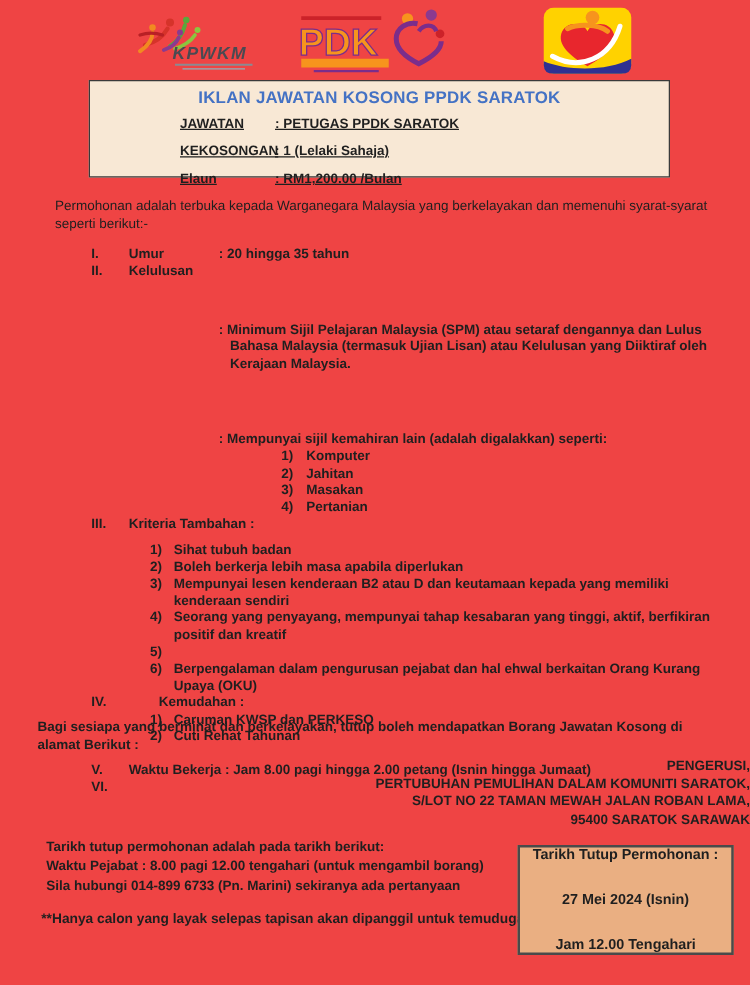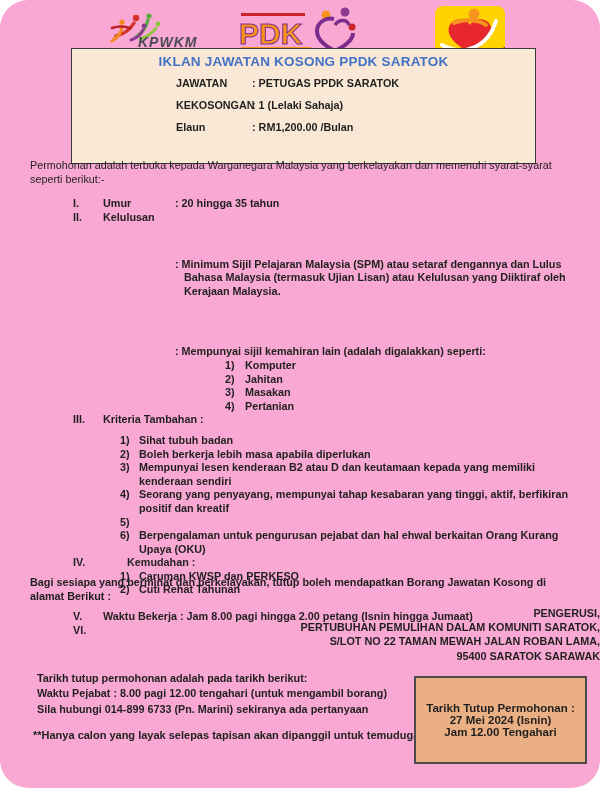--- a/index.html
+++ b/index.html
@@ -1,56 +1,56 @@
 <!DOCTYPE html>
 <html><head>
 <meta charset="utf-8">
 <style>
   html,body{margin:0;padding:0;background:#ffffff;}
   .page{
-    position:relative;width:600px;height:788px;background:#f9a8d4;overflow:hidden;
-    font-family:"Liberation Sans",sans-serif;color:#1f1f1f;border-radius:28px;
+    position:relative;width:600px;height:788px;background:#ef4444;overflow:hidden;
+    font-family:"Liberation Sans",sans-serif;color:#1f1f1f;
   }
   
   .logo{position:absolute;}
   #logo-kpwkm{left:100px;top:10px;}
   #logo-pdk{left:238px;top:4px;}
   #logo-heart{left:434px;top:6px;}
   
   .header-box{
-    position:absolute;left:71px;top:48px;width:465px;height:116px;
+    position:absolute;left:71px;top:64px;width:465px;height:78px;
     box-sizing:border-box;border:1.5px solid #3a3a3a;background:#f8e8d5;
   }
   .header-title{margin-top:5px;text-align:center;font-weight:bold;font-size:13.5px;letter-spacing:.2px;color:#4472c4;}
-  .header-rows{margin-top:8px;margin-left:104px;}
+  .header-rows{margin-top:8px;margin-left:72px;text-decoration:underline;}
   .hrow{display:flex;font-weight:bold;font-size:10.8px;margin-bottom:10px;}
   .hrow .hlbl{width:76px;flex:none;}
   
-  .intro{position:absolute;left:30px;top:159px;width:542px;font-size:10.8px;line-height:13.8px;}
+  .intro{position:absolute;left:44px;top:159px;width:542px;font-size:10.8px;line-height:13.8px;}
   .list{position:absolute;left:30px;top:197px;width:542px;font-size:10.8px;line-height:13.6px;font-weight:bold;}
   .lrow{display:flex;}
   .ln{width:30px;margin-left:43px;flex:none;}
   .ll{width:72px;flex:none;}
   .lv{flex:1;}
   .hang{padding-left:9px;text-indent:-9px;margin-top:47px;}
   .skillrow{display:flex;margin-left:195px;}
   .skillrow .sn{width:20px;flex:none;}
   .critrow{display:flex;margin-left:90px;}
   .critrow .cn{width:19px;flex:none;}
   .gap-top{margin-top:7px;}
   .sec-iv{gap:24px;}
   .sec-v{margin-top:13px;}
   .apply-para{position:absolute;left:30px;top:576px;width:542px;font-size:10.8px;line-height:13.8px;font-weight:bold;}
   .address{position:absolute;left:0;top:606px;width:600px;text-align:right;font-weight:bold;font-size:10.8px;line-height:14.2px;}
   .footer-left{position:absolute;left:37px;top:671px;width:380px;font-weight:bold;font-size:10.8px;line-height:15.3px;}
   .note{position:absolute;left:33px;top:729px;font-weight:bold;font-size:11px;}
   .closing-box{
     position:absolute;left:414px;top:676px;width:173px;height:88px;box-sizing:border-box;
     background:#eaaf82;border:2px solid #4a4a4a;
-    display:flex;flex-direction:column;justify-content:center;
+    display:flex;flex-direction:column;justify-content:space-between;
     text-align:center;font-weight:bold;font-size:11.5px;color:#1f1f1f;
   }
 </style>
 </head>
 <body>
 
 <div class="page">
 
   <span class="logo" id="logo-kpwkm">
     <svg width="115" height="48" viewBox="0 0 115 48" xmlns="http://www.w3.org/2000/svg">
@@ -171,21 +171,21 @@
     </div>
     <div class="critrow">
       <span class="cn">4)</span>
       <span>Seorang yang penyayang, mempunyai tahap kesabaran yang tinggi, aktif,  berfikiran positif dan kreatif</span>
     </div>
     <div class="critrow">
       <span class="cn">5)</span>
     </div>
     <div class="critrow">
       <span class="cn">6)</span>
-      <span>Berpengalaman untuk pengurusan pejabat dan hal ehwal berkaitan Orang Kurang Upaya (OKU)</span>
+      <span>Berpengalaman dalam pengurusan pejabat dan hal ehwal berkaitan Orang Kurang Upaya (OKU)</span>
     </div>
 
     <div class="lrow sec-iv">
       <span class="ln">IV.</span>
       <span class="lv">Kemudahan :</span>
     </div>
     <div class="critrow">
       <span class="cn">1)</span>
       <span>Caruman KWSP dan PERKESO</span>
     </div>

